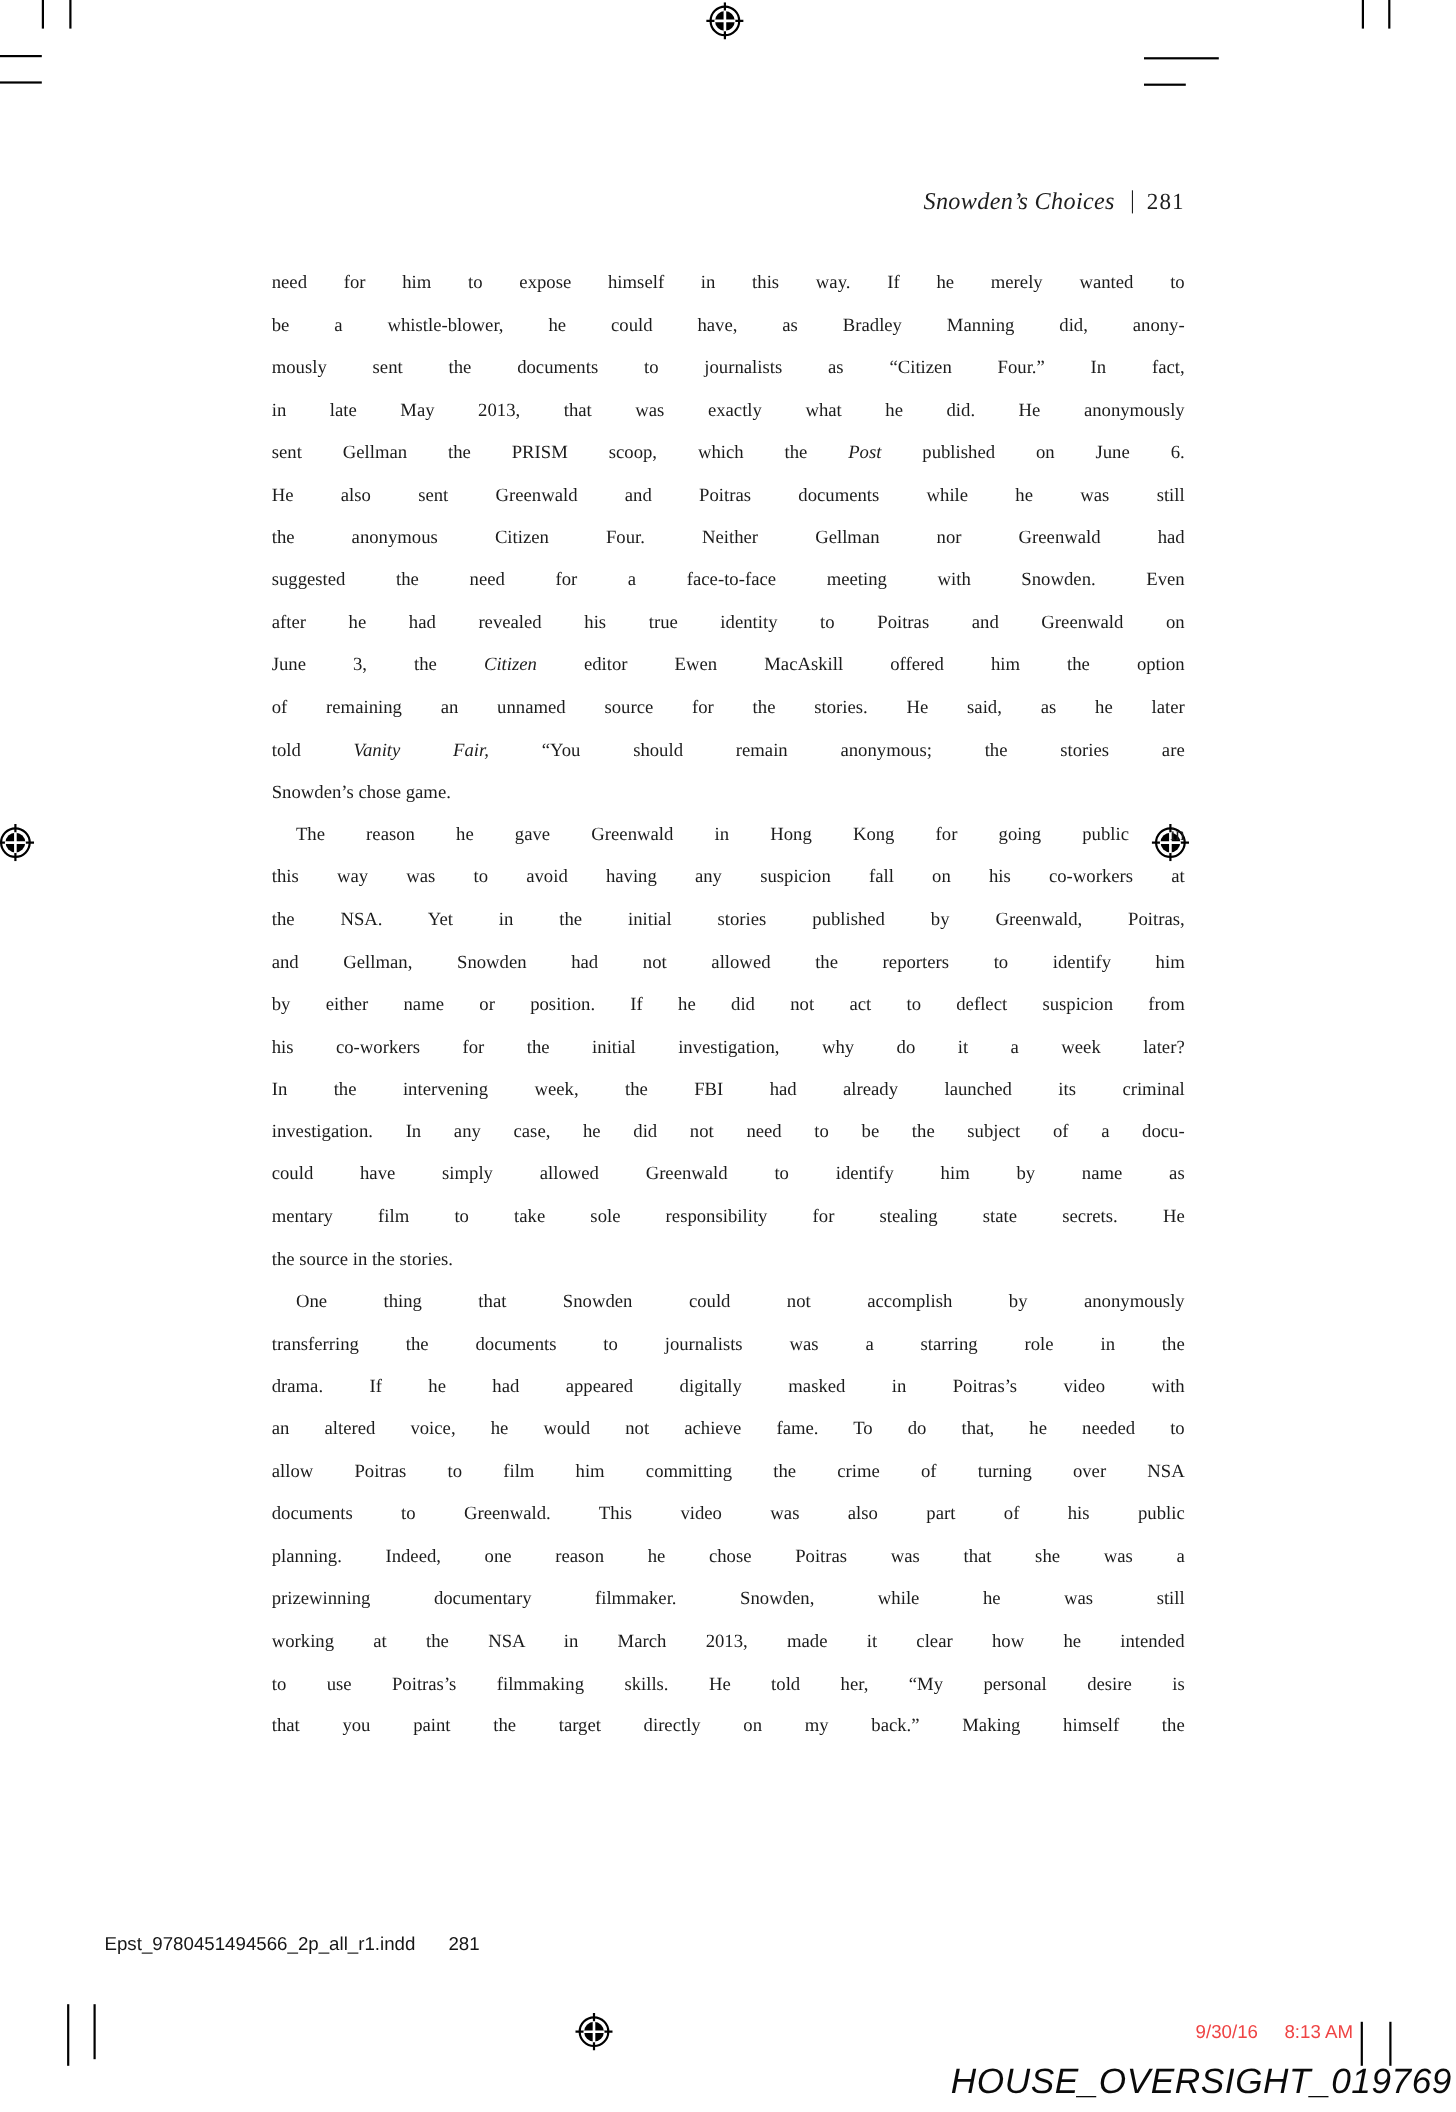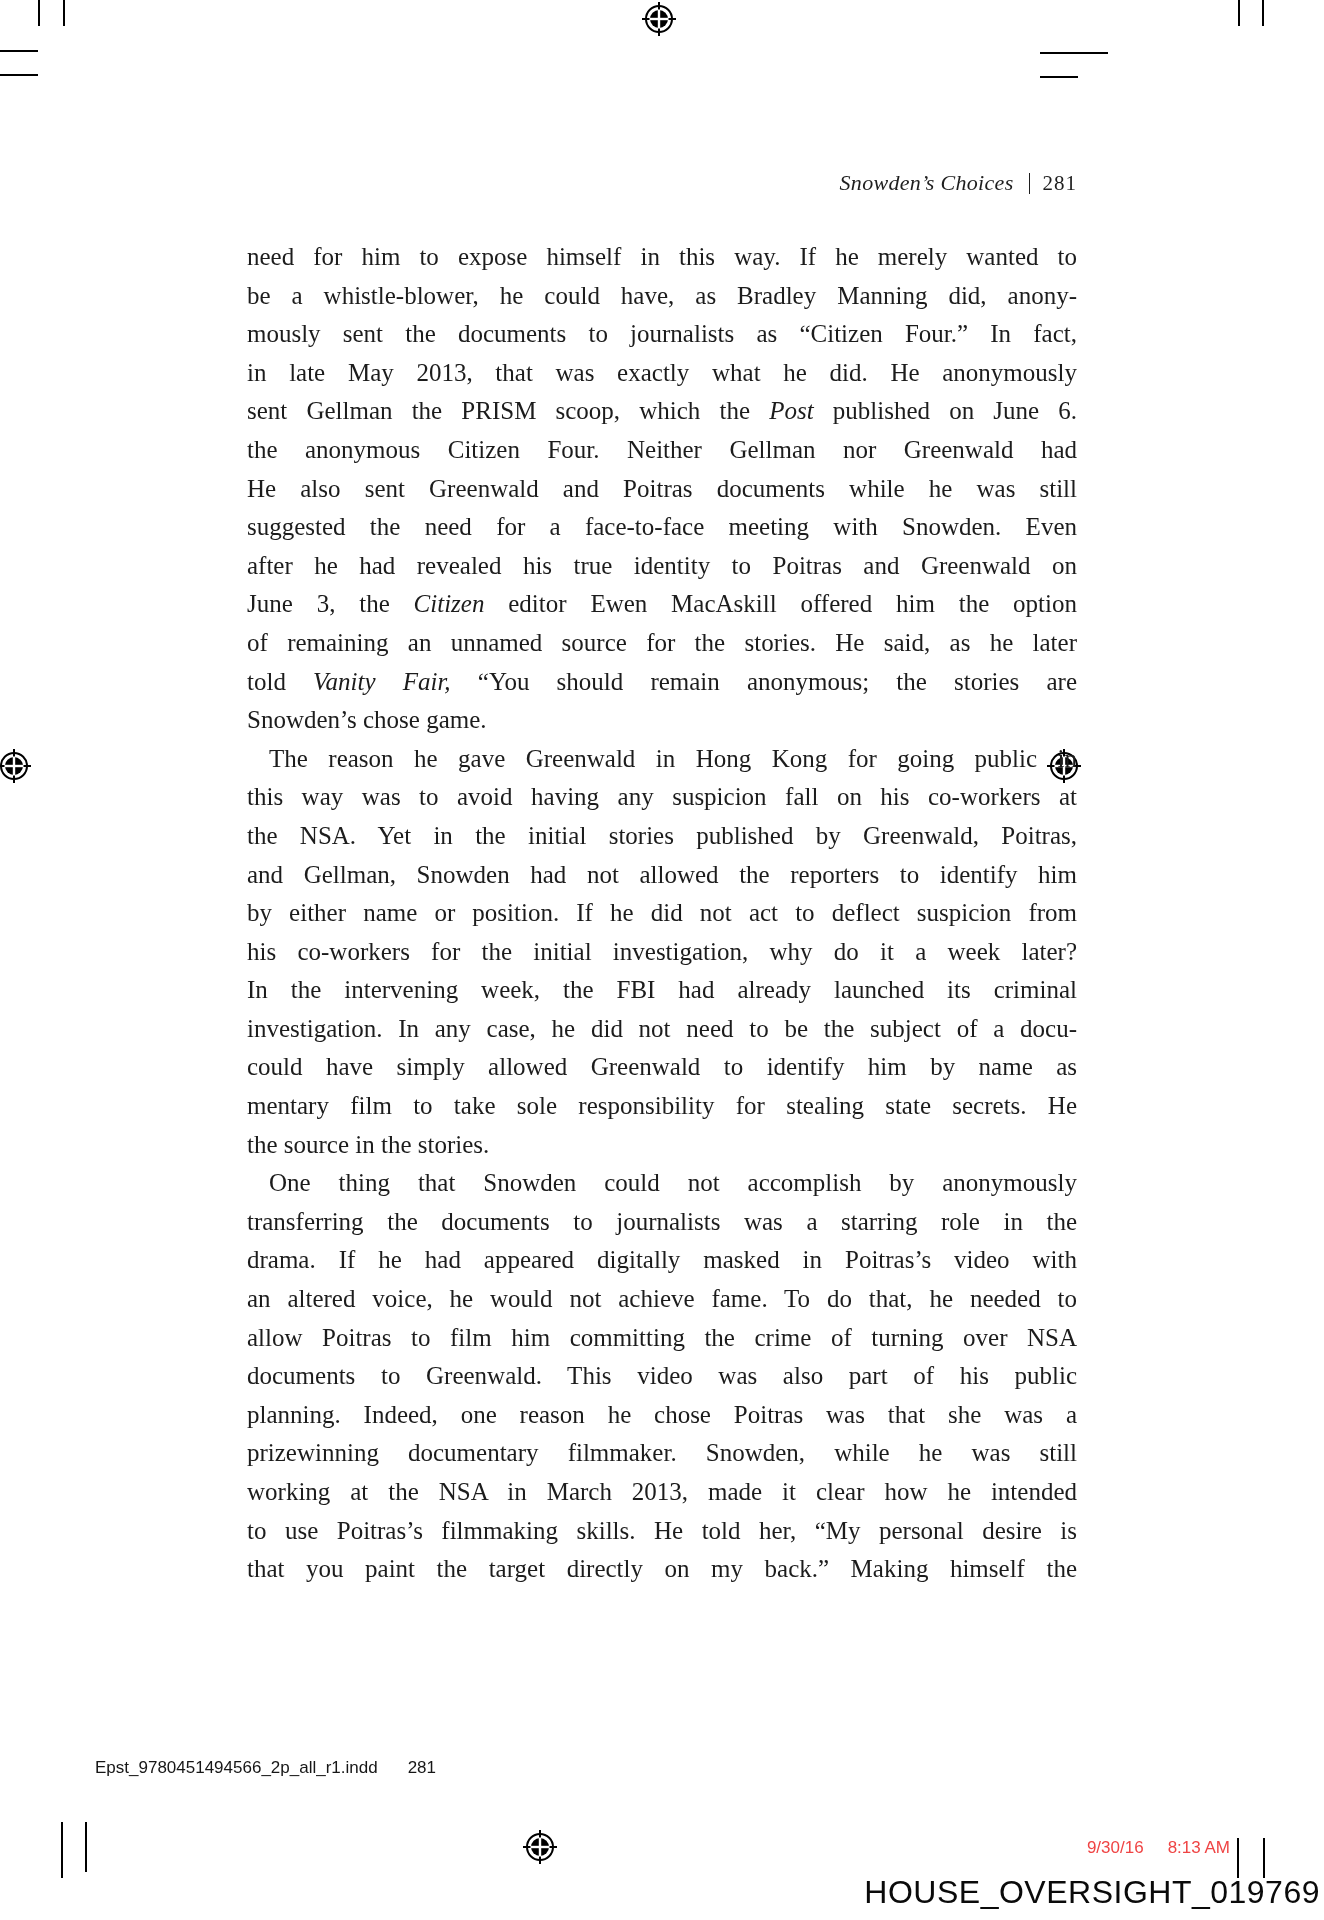--- a/index.html
+++ b/index.html
@@ -16,21 +16,21 @@
   }
   .head-sep {
     display:inline-block; width:1px; height:21px; background:#1e1e1e;
     margin:0 13px -4px 15px;
   }
   .head-page { font-style:normal; font-size:21px; letter-spacing:1px; }
 
   
   .text-block {
     position:absolute; top:238px; left:247px; width:830px;
-    font-size:25px; color:#1c1c1c;
+    font-size:17px; color:#1c1c1c;
   }
   .para { margin:0; }
   .line {
     height:38.6px; line-height:38.6px;
     text-align:justify; text-align-last:justify; text-justify:inter-word;
     overflow:visible; white-space:normal;
   }
   .line.last { text-align-last:left; }
   .line.indent { text-indent:22px; }
   .line em { font-style:italic; }
@@ -44,21 +44,21 @@
   .footer-right {
     position:absolute; right:94px; top:1838px;
     font-family:"Liberation Sans", sans-serif; font-size:17px; color:#ef4444;
   }
   .footer-right .ftime { margin-left:24px; }
 
   
   .stamp {
     position:absolute; right:4px; top:1874px;
     font-family:"Liberation Sans", sans-serif; font-size:32px;
-    color:#0a0a0a; letter-spacing:0.5px; white-space:nowrap;
+    color:#0a0a0a; letter-spacing:0.5px; white-space:nowrap;font-style:italic;
   }
 
   
   .crop { position:absolute; background:#000; }
   .tl-v1 { left:38px;   top:0;      width:2px;  height:26px; }
   .tl-v2 { left:63px;   top:0;      width:2px;  height:26px; }
   .tl-h1 { left:0;      top:50px;   width:38px; height:2px;  }
   .tl-h2 { left:0;      top:74px;   width:38px; height:2px;  }
   .tr-h1 { left:1040px; top:52px;   width:68px; height:2px;  }
   .tr-h2 { left:1040px; top:76px;   width:38px; height:2px;  }
@@ -139,22 +139,22 @@
     <span>Snowden’s Choices</span><span class="head-sep"></span><span class="head-page">281</span>
   </header>
 
   <main class="text-block">
       <div class="para">
         <div class="line"><span>need for him to expose himself in this way. If he merely wanted to</span></div>
         <div class="line"><span>be a whistle-blower, he could have, as Bradley Manning did, anony-</span></div>
         <div class="line"><span>mously sent the documents to journalists as “Citizen Four.” In fact,</span></div>
         <div class="line"><span>in late May 2013, that was exactly what he did. He anonymously</span></div>
         <div class="line"><span>sent Gellman the PRISM scoop, which the </span><em>Post</em><span> published on June 6.</span></div>
+        <div class="line"><span>He also sent Greenwald and Poitras documents while he was still</span></div>
         <div class="line"><span>the anonymous Citizen Four. Neither Gellman nor Greenwald had</span></div>
-        <div class="line"><span>He also sent Greenwald and Poitras documents while he was still</span></div>
         <div class="line"><span>suggested the need for a face-to-face meeting with Snowden. Even</span></div>
         <div class="line"><span>after he had revealed his true identity to Poitras and Greenwald on</span></div>
         <div class="line"><span>June 3, the </span><em>Citizen</em><span> editor Ewen MacAskill offered him the option</span></div>
         <div class="line"><span>of remaining an unnamed source for the stories. He said, as he later</span></div>
         <div class="line"><span>told </span><em>Vanity Fair,</em><span> “You should remain anonymous; the stories are</span></div>
         <div class="line last"><span>Snowden’s chose game.</span></div>
       </div>
       <div class="para">
         <div class="line indent"><span>The reason he gave Greenwald in Hong Kong for going public in</span></div>
         <div class="line"><span>this way was to avoid having any suspicion fall on his co-workers at</span></div>

